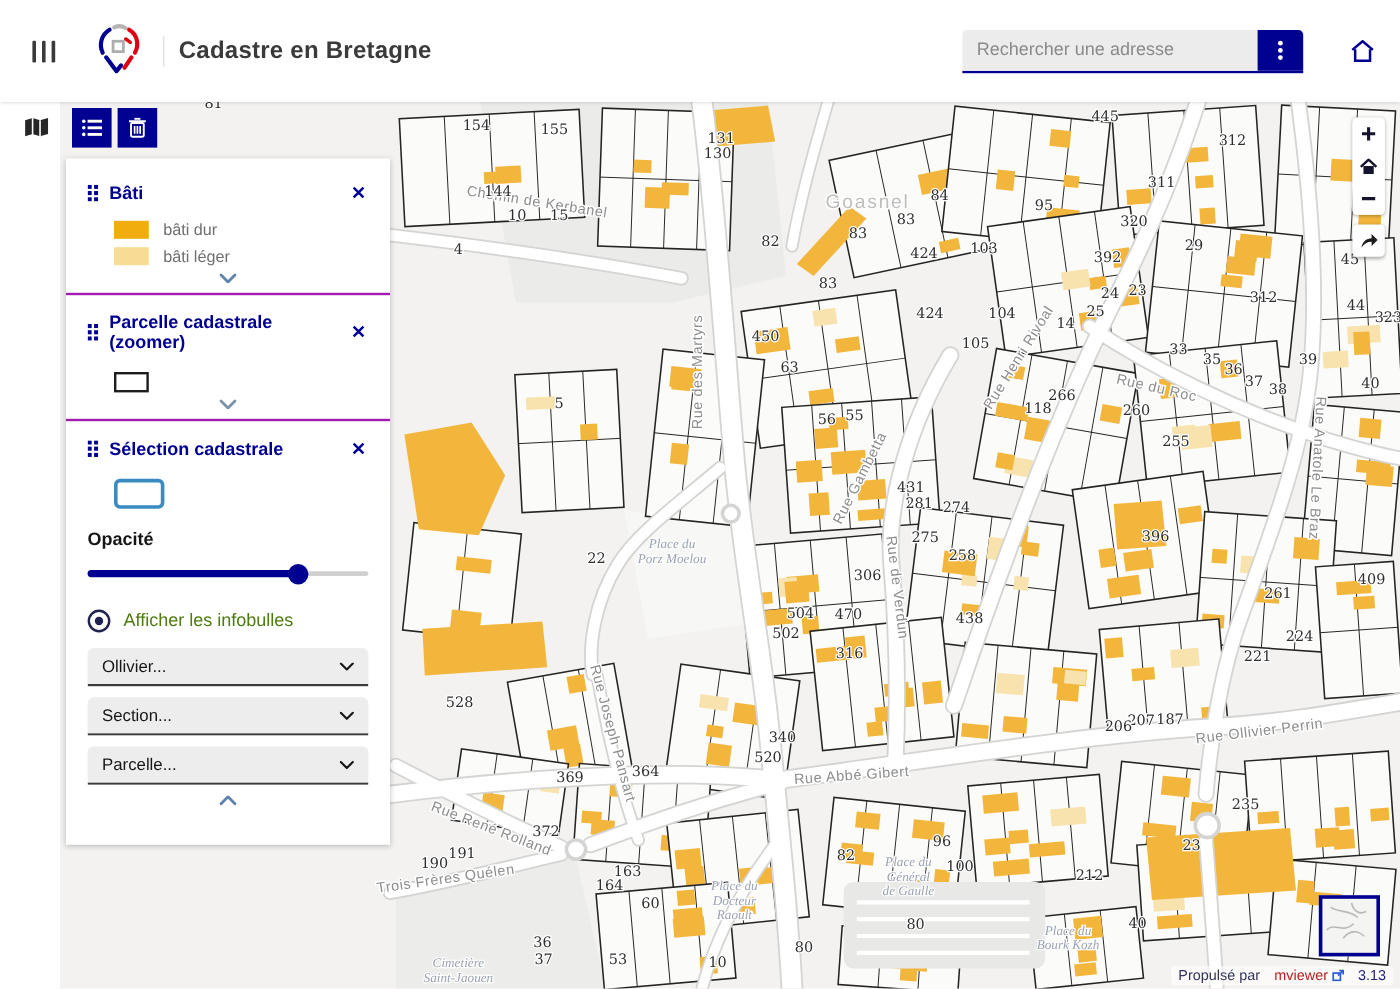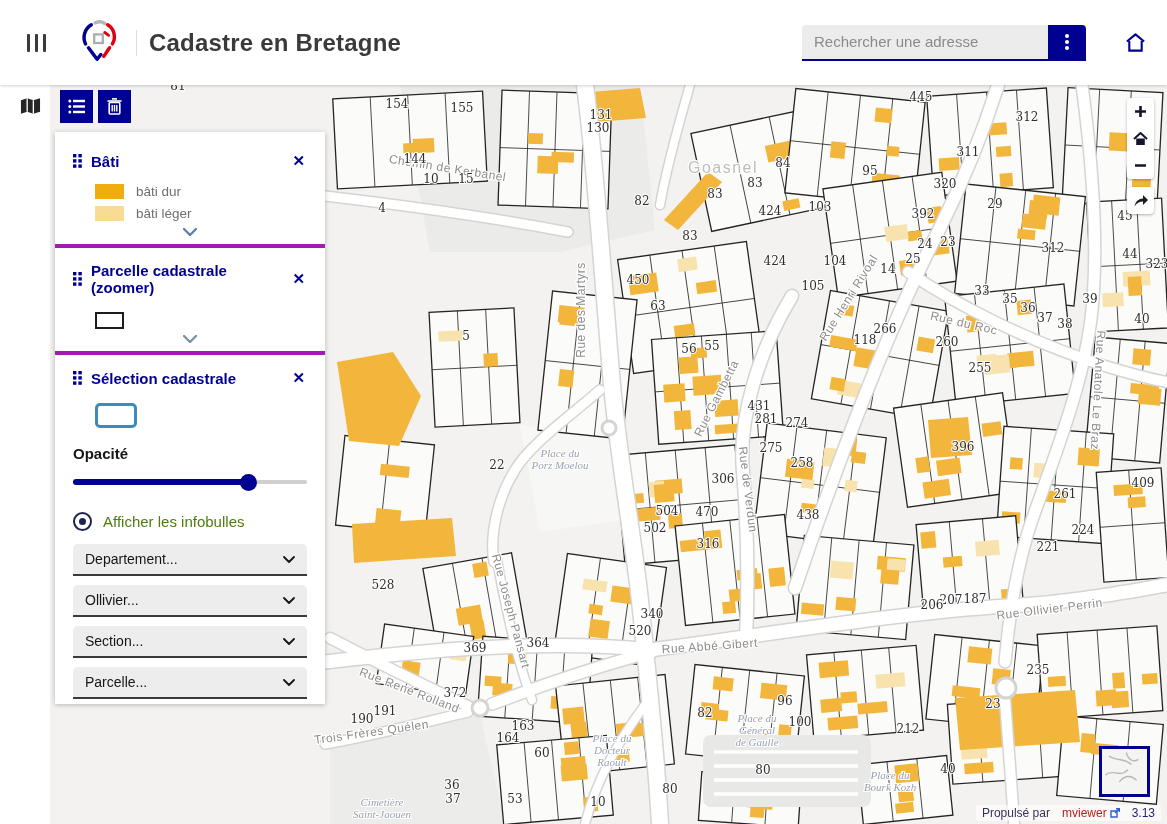--- a/index.html
+++ b/index.html
@@ -3,39 +3,39 @@
 <meta charset="utf-8">
 <style>
   html,body{margin:0;padding:0;}
   body{width:1167px;height:824px;overflow:hidden;font-family:"Liberation Sans",sans-serif;background:#fff;position:relative;}
   
   .header{position:absolute;left:0;top:0;width:1167px;height:85px;background:#fff;box-shadow:0 1px 3px rgba(0,0,0,.18);z-index:30;display:flex;align-items:center;}
   .burger{display:flex;gap:5px;margin-left:27px;cursor:pointer;}
   .burger span{width:3px;height:18px;background:#3a3a3a;border-radius:1px;display:block;}
   .logo{margin-left:30px;width:46px;height:52px;}
   .brand-sep{width:1px;height:26px;background:#ddd;margin:0 12px 0 14px;}
-  .app-title{font-size:24px;font-weight:700;color:#3a3a3a;letter-spacing:.2px;}
+  .app-title{font-size:20px;font-weight:700;color:#3a3a3a;letter-spacing:.2px;}
   .header-right{margin-left:auto;display:flex;margin-right:20px;padding-left:24px;}
   .searchgroup{display:flex;border-bottom:2px solid #000091;height:34px;}
   .search-input{width:222px;height:34px;border:0;background:#ececec;padding:0 12px;font-size:15px;color:#333;outline:none;font-family:"Liberation Sans",sans-serif;border-radius:4px 0 0 0;}
   .search-input::placeholder{color:#8a8a8a;}
   .kebab-btn{width:38px;height:34px;background:#000091;border:0;cursor:pointer;display:flex;align-items:center;justify-content:center;border-radius:0 4px 0 0;}
   .kebab-btn i{display:block;width:4px;height:4px;border-radius:50%;background:#fff;margin:2px 0;}
   .home-btn{background:none;border:0;cursor:pointer;margin-left:38px;padding:0;line-height:0;}
   
   .main{position:absolute;left:0;top:85px;width:1167px;height:739px;}
   #map-svg{position:absolute;left:0;top:0;}
   .left-strip{position:absolute;left:0;top:0;width:50px;height:739px;background:#fff;z-index:10;}
   .strip-mapicon{margin:12px 0 0 20px;line-height:0;}
   
   .layer-btns{position:absolute;left:60px;top:5px;z-index:20;display:flex;gap:5px;}
   .sq-btn{width:33px;height:33px;background:#000091;border:0;cursor:pointer;display:flex;align-items:center;justify-content:center;padding:0;}
   
   .panel{position:absolute;left:55px;top:47px;width:270px;height:572px;background:#fff;z-index:15;box-shadow:0 1px 5px rgba(0,0,0,.25);overflow:hidden;}
-  .section{padding:14px 18px 6px;border-top:4px solid #a21caf;}
+  .section{padding:14px 18px 6px;border-top:2px solid #a21caf;}
   .section:first-child{border-top:0;padding-top:20px;}
   .sec-head{display:flex;align-items:center;}
   .drag-handle{line-height:0;margin-right:9px;cursor:grab;}
   .sec-title{font-size:15px;font-weight:700;color:#000091;}
   .sec-close{margin-left:auto;background:none;border:0;color:#000091;font-size:15px;font-weight:700;cursor:pointer;padding:0 2px;}
   .legend{margin:14px 0 2px 22px;}
   .legend-row{display:flex;align-items:center;margin-bottom:7px;}
   .swatch{width:29px;height:15px;margin-right:12px;display:inline-block;}
   .legend-label{font-size:13.5px;color:#6f6f6f;}
   .chev-center{text-align:center;margin:6px 0 2px;line-height:0;cursor:pointer;}
@@ -793,26 +793,20 @@
         <div class="thumb" style="left: 75%;"></div>
       </div>
       <div class="radio-row">
         <span class="radio-ico">
             <i></i>
           </span>
         <span class="radio-label">Afficher les infobulles</span>
       </div>
       <div class="selects">
         <div class="select">
-          <span class="sel-label">Departement...</span>
-          <svg width="12" height="7" viewBox="0 0 12 7">
-              <polyline points="1,1 6,6 11,1" fill="none" stroke="#161616" stroke-width="1.8" stroke-linecap="round" stroke-linejoin="round"></polyline>
-            </svg>
-        </div>
-        <div class="select">
           <span class="sel-label">Ollivier...</span>
           <svg width="12" height="7" viewBox="0 0 12 7">
               <polyline points="1,1 6,6 11,1" fill="none" stroke="#161616" stroke-width="1.8" stroke-linecap="round" stroke-linejoin="round"></polyline>
             </svg>
         </div>
         <div class="select">
           <span class="sel-label">Section...</span>
           <svg width="12" height="7" viewBox="0 0 12 7">
               <polyline points="1,1 6,6 11,1" fill="none" stroke="#161616" stroke-width="1.8" stroke-linecap="round" stroke-linejoin="round"></polyline>
             </svg>

